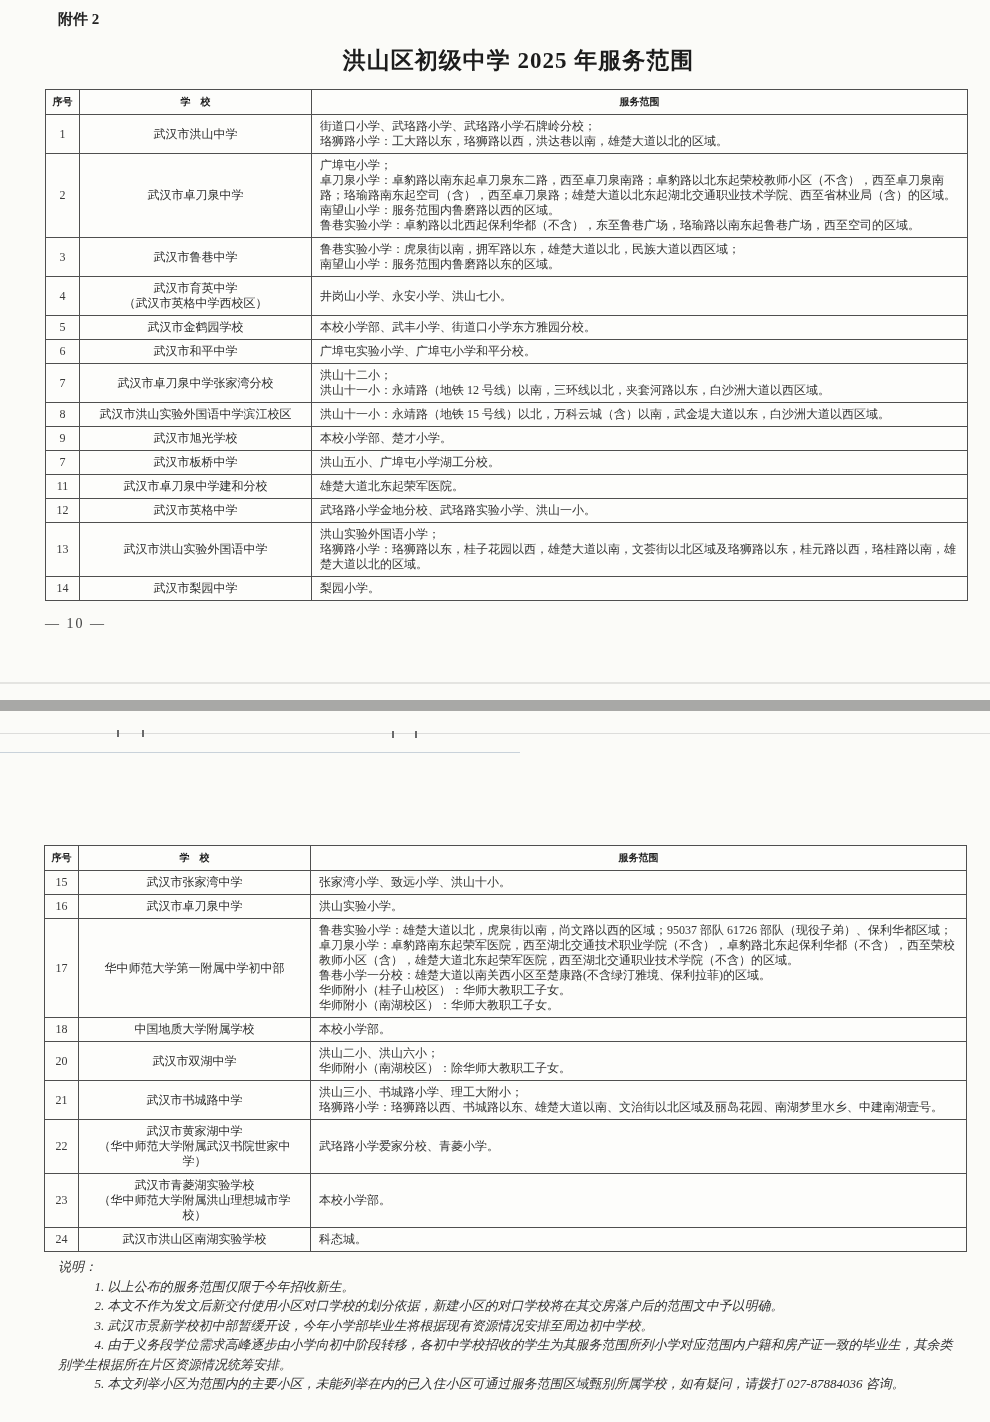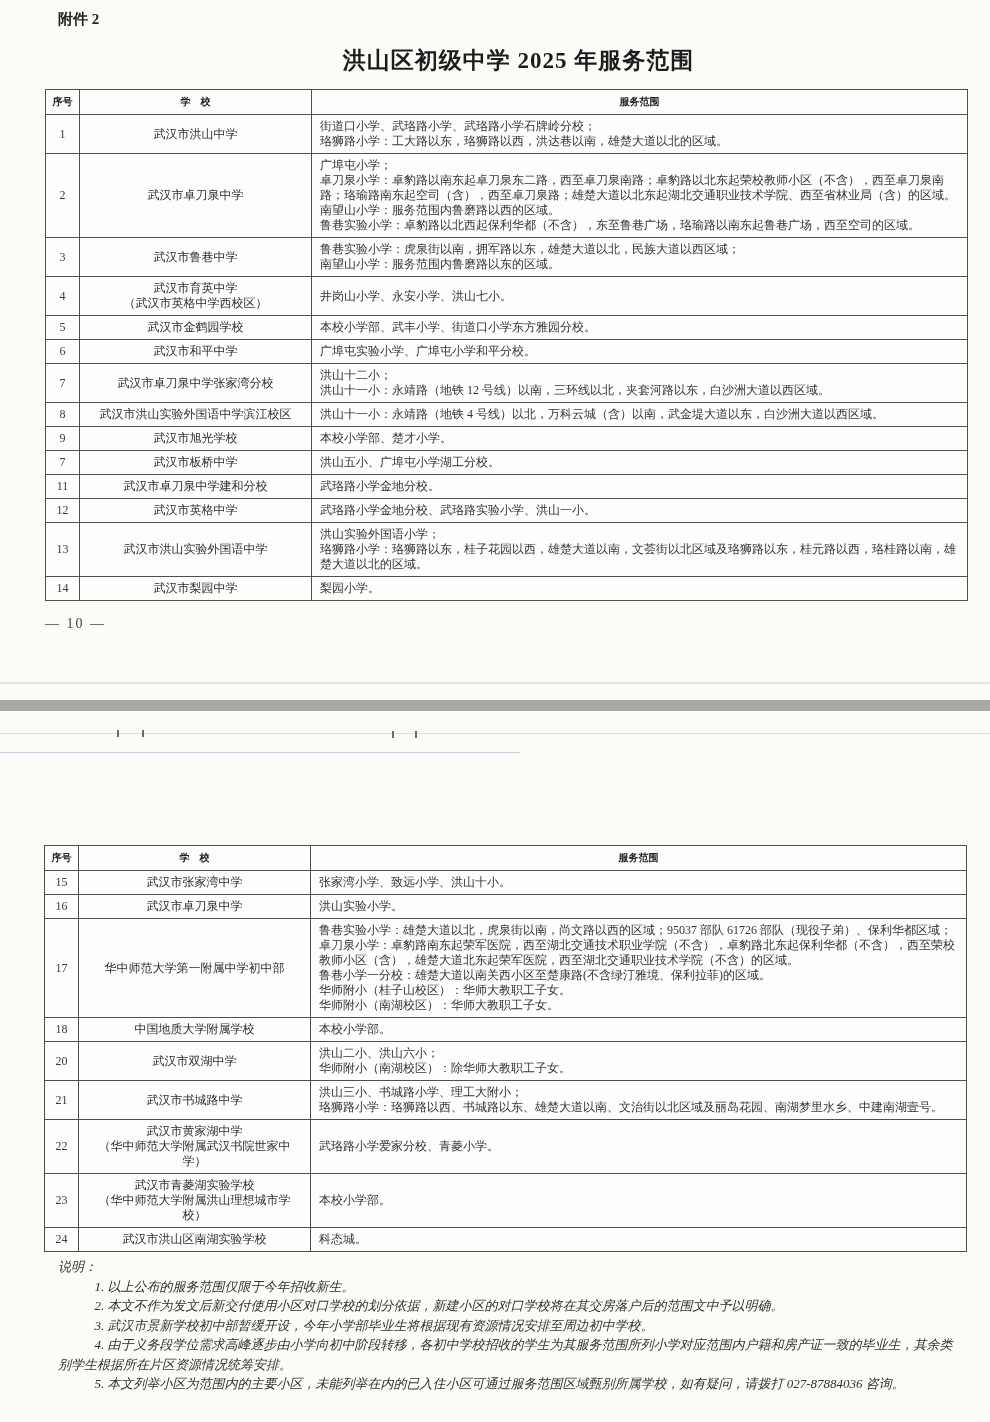--- a/index.html
+++ b/index.html
@@ -94,36 +94,36 @@
   </tr>
           <tr>
     <td class="idx">7</td>
     <td class="school">武汉市卓刀泉中学张家湾分校</td>
     <td class="scope">洪山十二小；
 洪山十一小：永靖路（地铁 12 号线）以南，三环线以北，夹套河路以东，白沙洲大道以西区域。</td>
   </tr>
           <tr>
     <td class="idx">8</td>
     <td class="school">武汉市洪山实验外国语中学滨江校区</td>
-    <td class="scope">洪山十一小：永靖路（地铁 4 号线）以北，万科云城（含）以南，武金堤大道以东，白沙洲大道以西区域。</td>
+    <td class="scope">洪山十一小：永靖路（地铁 15 号线）以北，万科云城（含）以南，武金堤大道以东，白沙洲大道以西区域。</td>
   </tr>
           <tr>
     <td class="idx">9</td>
     <td class="school">武汉市旭光学校</td>
     <td class="scope">本校小学部、楚才小学。</td>
   </tr>
           <tr>
     <td class="idx">7</td>
     <td class="school">武汉市板桥中学</td>
     <td class="scope">洪山五小、广埠屯小学湖工分校。</td>
   </tr>
           <tr>
     <td class="idx">11</td>
     <td class="school">武汉市卓刀泉中学建和分校</td>
-    <td class="scope">武珞路小学金地分校。</td>
+    <td class="scope">雄楚大道北东起荣军医院。</td>
   </tr>
           <tr>
     <td class="idx">12</td>
     <td class="school">武汉市英格中学</td>
     <td class="scope">武珞路小学金地分校、武珞路实验小学、洪山一小。</td>
   </tr>
           <tr>
     <td class="idx">13</td>
     <td class="school">武汉市洪山实验外国语中学</td>
     <td class="scope">洪山实验外国语小学；

